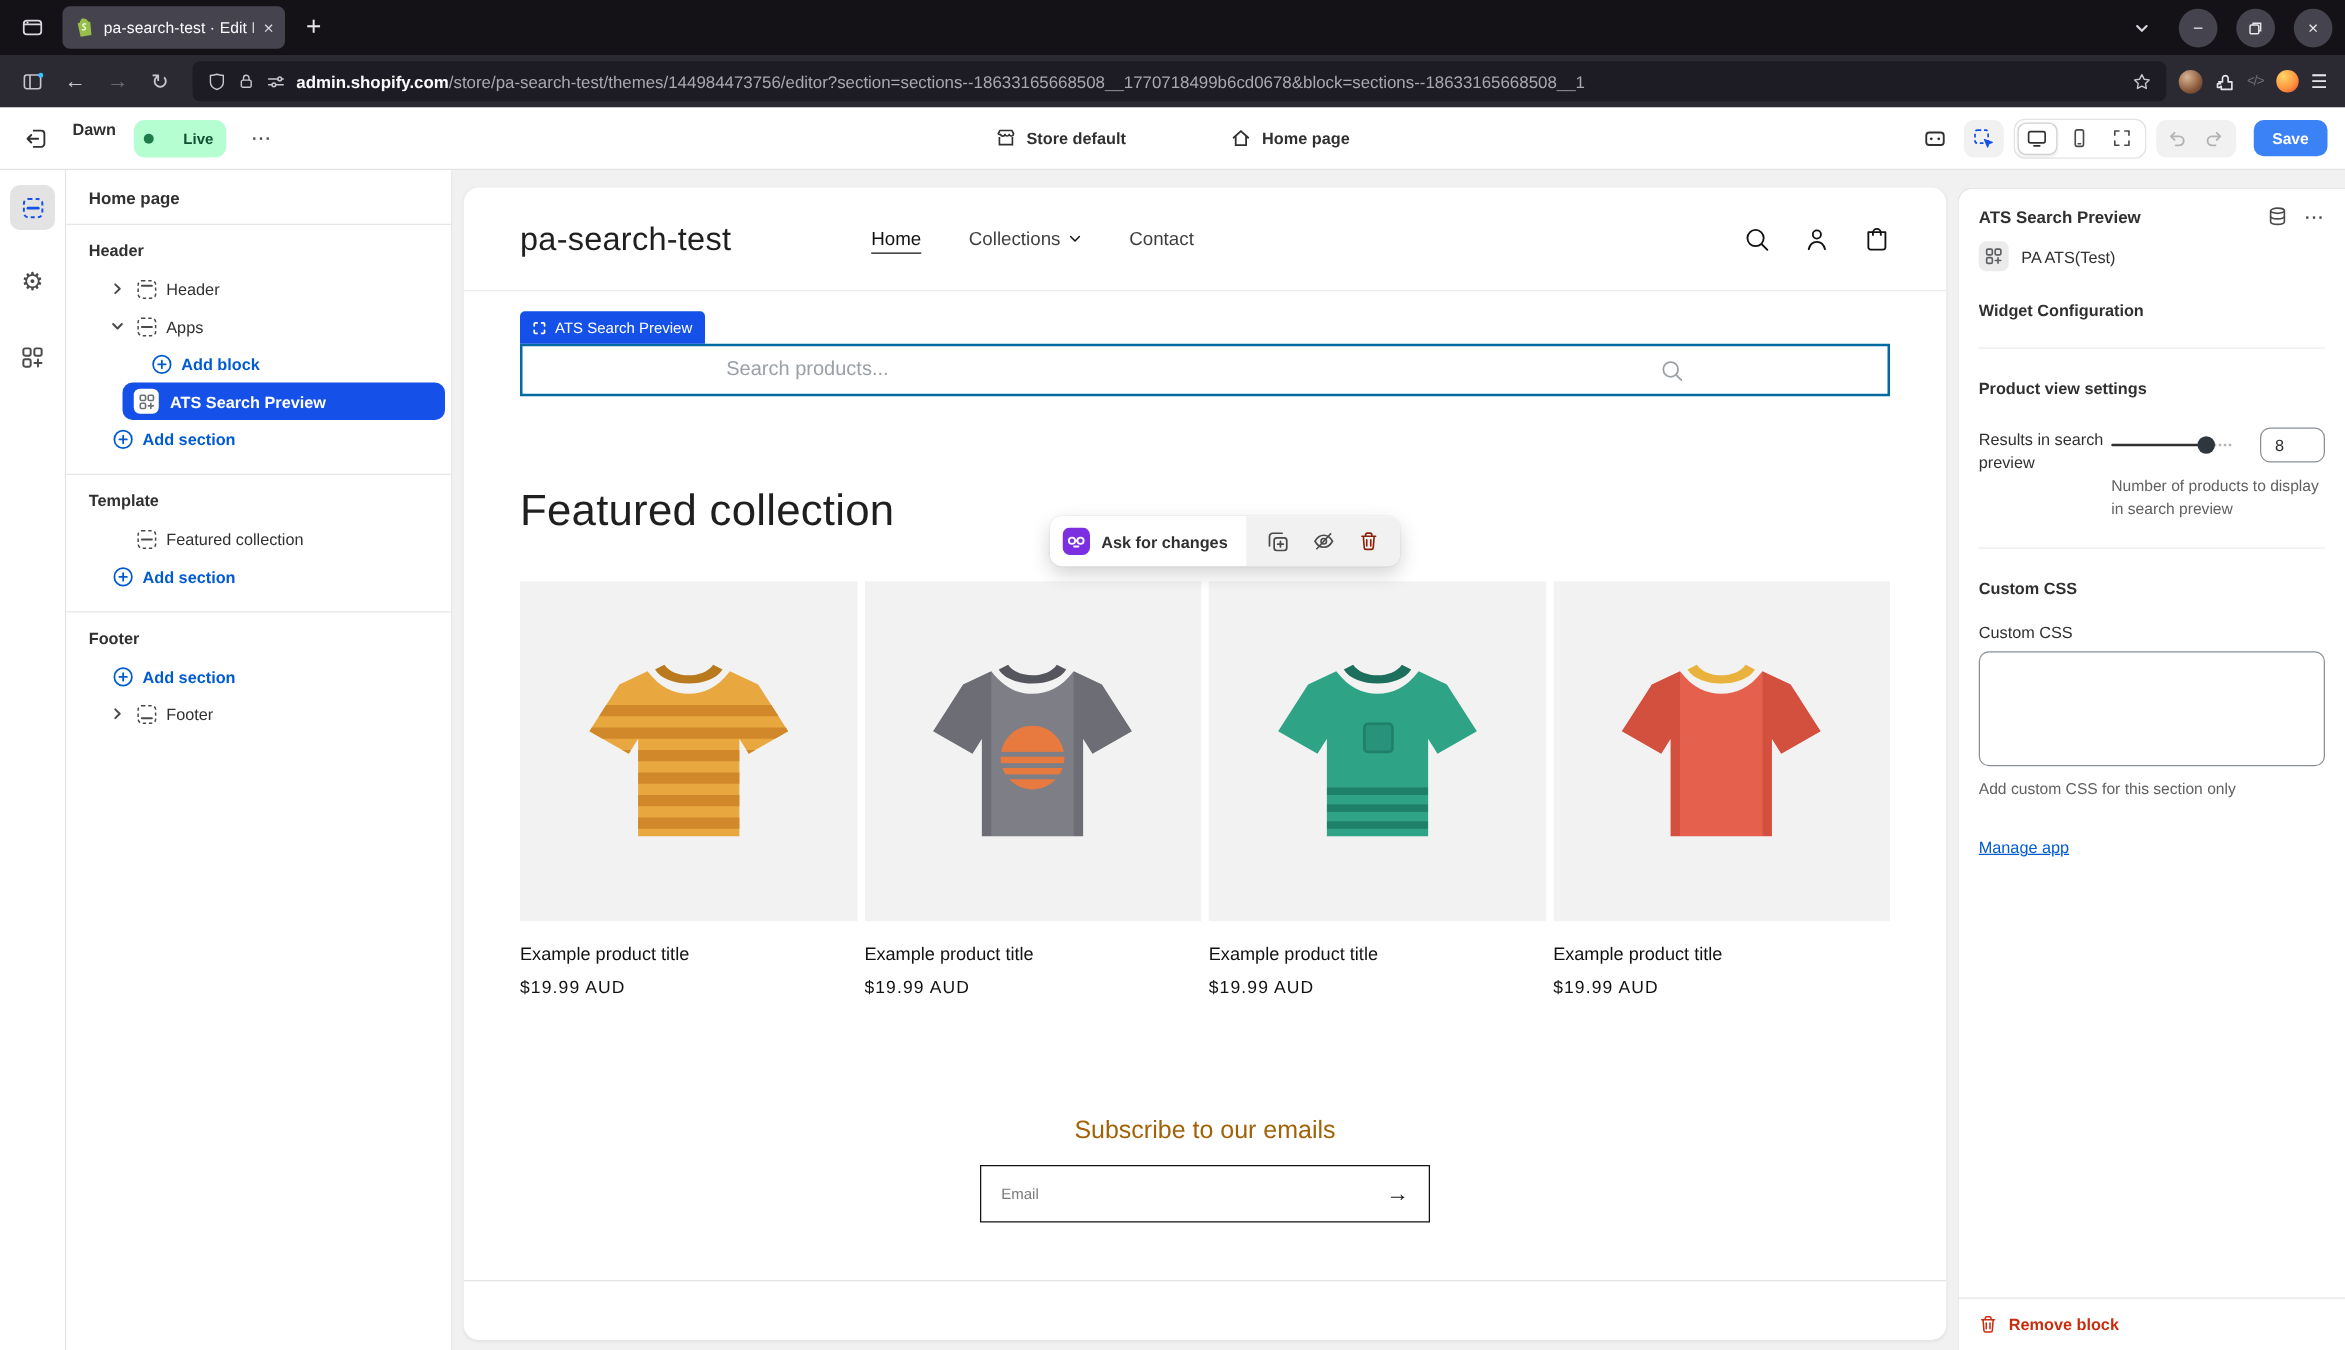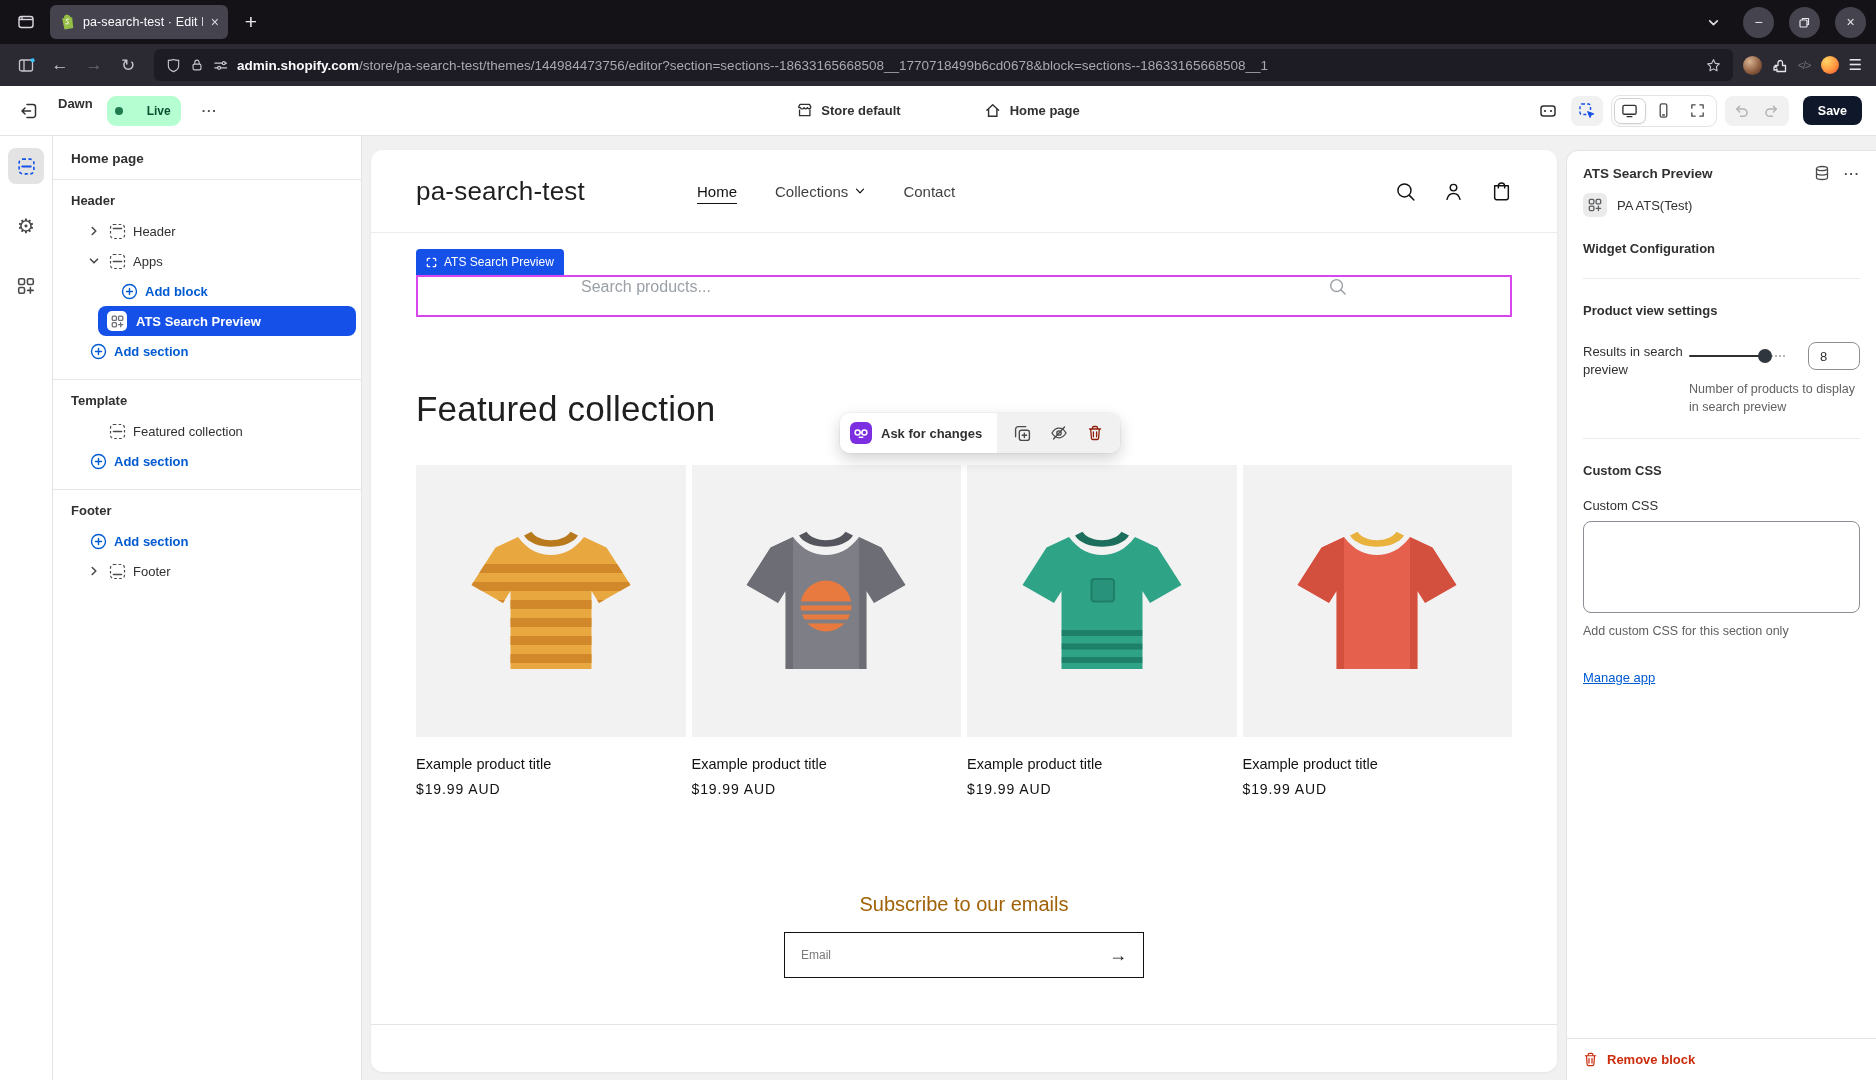--- a/index.html
+++ b/index.html
@@ -42,21 +42,21 @@
   .dots{font-size:13px;letter-spacing:1px;color:#4a4a4a;font-weight:700}
   .topbar-center{position:absolute;left:50%;transform:translateX(-50%);display:flex;align-items:center;gap:68px}
   .tb-select{display:flex;align-items:center;gap:8px;font-size:13px;font-weight:550;color:#303030;padding:6px 8px;border-radius:8px}
   .topbar-right{margin-left:auto;display:flex;align-items:center;gap:8px}
   .pillbtn{height:30px;padding:0 7px;background:#f1f1f1;border-radius:8px;display:flex;align-items:center;justify-content:center}
   .devicegroup{height:32px;border:1px solid #e3e3e3;border-radius:9px;display:flex;align-items:center;padding:2px;gap:2px;background:#fff}
   .devbtn{width:32px;height:26px;display:flex;align-items:center;justify-content:center;border-radius:7px}
   .devbtn.active{border:1px solid #d0d0d0;box-shadow:0 1px 2px rgba(0,0,0,.08)}
   .histgroup{height:30px;background:#f1f1f1;border-radius:8px;display:flex;align-items:center;padding:0 2px}
   .histbtn{width:30px;height:26px;display:flex;align-items:center;justify-content:center}
-  .save-btn{height:29px;padding:0 15px;background:#0f172a;color:#fff;font-size:12.5px;font-weight:650;border-radius:8px;margin-left:6px}
+  .save-btn{height:29px;padding:0 15px;background:#3b82f6;color:#fff;font-size:12.5px;font-weight:650;border-radius:8px;margin-left:6px}
 
   
   .workspace{display:flex;height:944px;background:#f1f1f1;align-items:stretch}
   .rail{width:53px;background:#fff;border-right:1px solid #e3e3e3;display:flex;flex-direction:column;align-items:center;padding-top:12px;gap:24px;flex:0 0 53px}
   .rail-btn{width:36px;height:36px;border-radius:8px;display:flex;align-items:center;justify-content:center}
   .rail-btn.active{background:#e3e3e3}
   .gear-glyph{font-size:20px;color:#4a4a4a;line-height:1}
 
   
   .sidebar{width:309px;flex:0 0 309px;background:#fff;border-right:1px solid #e3e3e3;padding:15px 16px 0;font-size:13px;color:#303030}
@@ -77,21 +77,21 @@
   .preview-area{flex:1;padding:14px 9px 8px;min-width:0}
   .preview-card{background:#fff;border-radius:12px;height:100%;position:relative;overflow:hidden;box-shadow:0 1px 3px rgba(0,0,0,.06);color:#121212}
   .store-header{height:83px;display:flex;align-items:center;padding:0 45px;border-bottom:1px solid #ececec}
   .store-name{font-size:26px;letter-spacing:.2px;color:#1f1f1f}
   .store-nav{display:flex;gap:38px;margin-left:112px;font-size:15px;color:rgba(18,18,18,.82)}
   .nav-link{display:flex;align-items:center;gap:7px}
   .nav-link.current{text-decoration:underline;text-underline-offset:6px;color:#121212}
   .header-icons{margin-left:auto;display:flex;gap:27px;color:#121212}
   .block-zone{padding:16px 45px 0;position:relative}
   .ats-tab{display:inline-flex;align-items:center;gap:7px;background:#1551e8;color:#fff;height:26px;padding:0 10px;font-size:12px;border-radius:4px 4px 0 0}
-  .search-outline{border:2px solid #d946ef;height:42px;display:flex;align-items:flex-start}
+  .search-outline{border:2px solid #0369a1;height:42px;display:flex;align-items:center}
   .cell-left{width:150px;border-right:1px solid #d9d9d9}
   .cell-input{flex:1;display:flex;align-items:center;padding:0 13px;gap:10px;min-width:0}
   .cell-input input{border:none;outline:none;flex:1;font-size:16px;font-family:inherit;color:#121212;background:transparent;min-width:0}
   .cell-input input::placeholder{color:#9aa0a6}
   .cell-input .mag{color:#9aa0a6}
   .cell-right{width:150px;border-left:1px solid #d9d9d9}
   .ask-tooltip{position:absolute;left:469px;top:180px;display:flex;border-radius:10px;overflow:hidden;height:40px;box-shadow:0 6px 16px rgba(0,0,0,.18),0 0 0 1px rgba(0,0,0,.03)}
   .ask-left{background:#fff;display:flex;align-items:center;gap:9px;padding:0 15px 0 10px;font-size:13px;font-weight:550;color:#303030}
   .ask-icons{background:#f1f1f1;display:flex;align-items:center;gap:19px;padding:0 17px}
   .collection-title{font-size:35px;font-weight:450;color:#1f1f1f;margin:72px 45px 0;letter-spacing:.2px}

